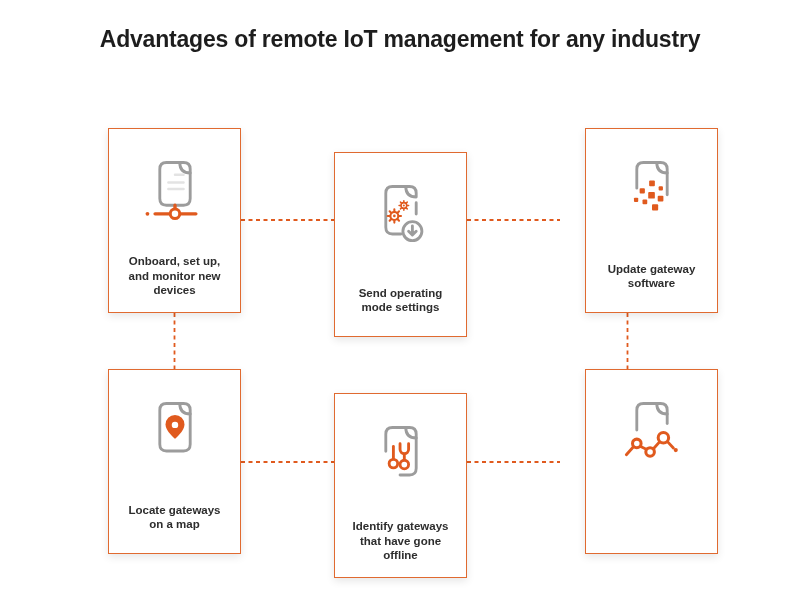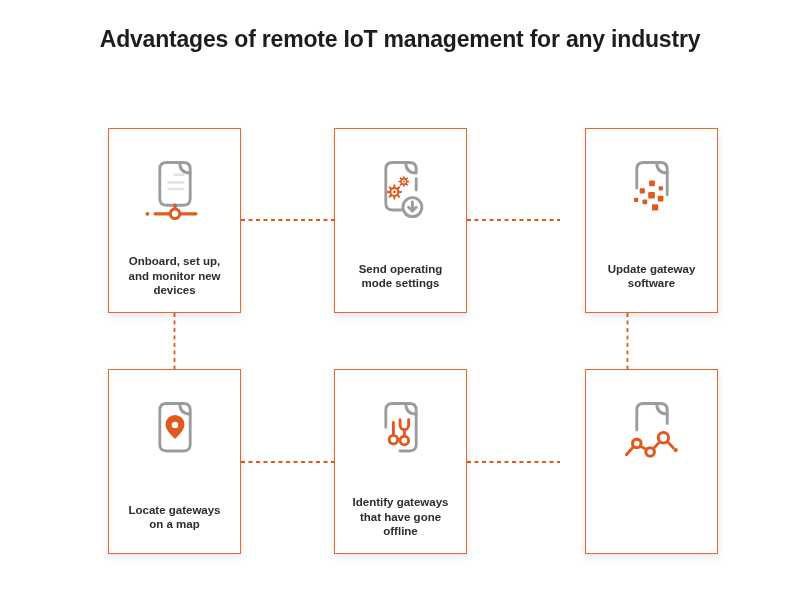--- a/index.html
+++ b/index.html
@@ -16,21 +16,21 @@
   .connectors{position:absolute;left:0;top:0;z-index:0;}
   .connectors line{
     stroke:var(--accent,#e05a1e);stroke-width:1.8;stroke-dasharray:4 3.5;
   }
   .card{
     position:absolute;width:133px;height:185px;z-index:1;
     background:#fff;border:1px solid var(--card-border,#e06a30);
     box-shadow:0 3px 8px rgba(0,0,0,0.10);
     box-sizing:border-box;
   }
-  .c1{left:108px;padding-left:23px;} .c2{left:334px;} .c3{left:585px;}
+  .c1{left:108px;padding-left:23px;} .c2{left:334px;margin-top:24px;} .c3{left:585px;}
   .r1{top:128px;}  .r2{top:369px;}
   .icon{
     position:absolute;top:24px;left:50%;transform:translateX(-50%);
     width:76px;height:76px;display:block;
   }
   .icon svg{width:76px;height:76px;display:block;}
   .label{
     position:absolute;top:114px;left:0;width:100%;height:66px;
     display:flex;align-items:center;justify-content:center;
     text-align:center;font-size:11.5px;font-weight:600;line-height:1.25;

